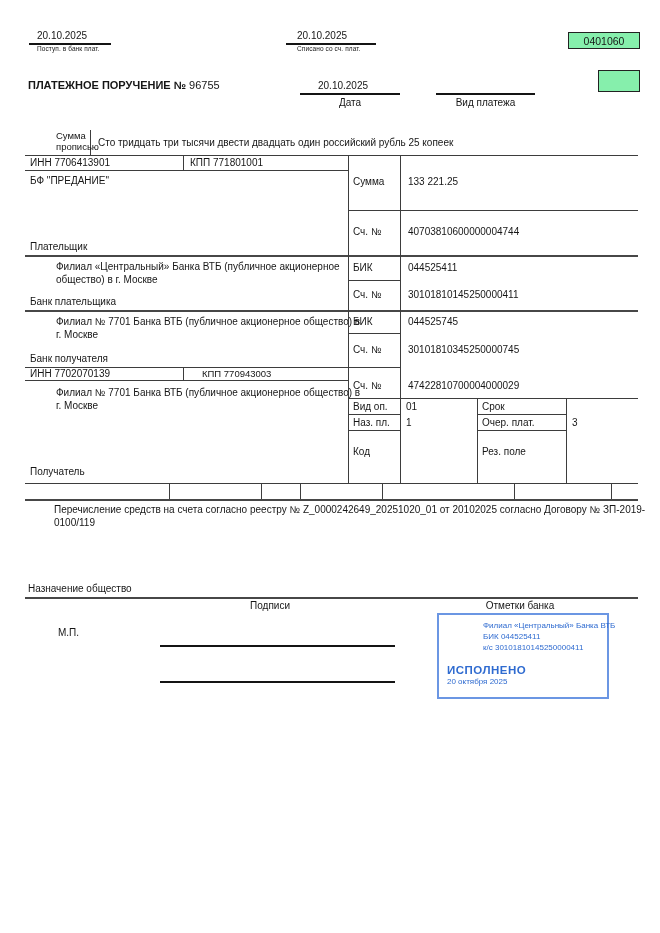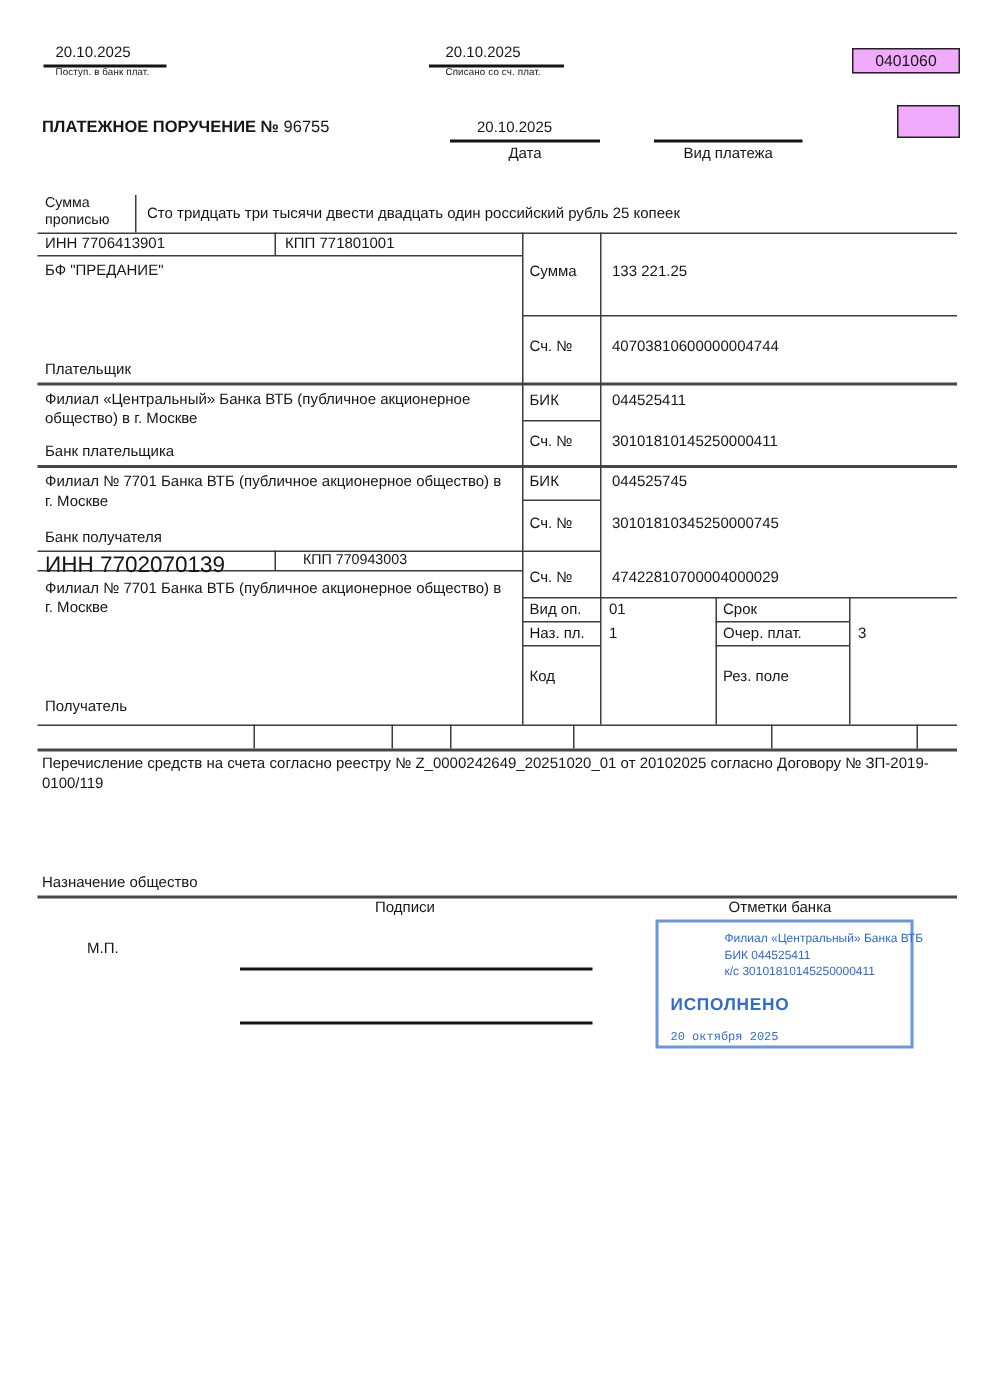--- a/index.html
+++ b/index.html
@@ -1,32 +1,32 @@
 <!DOCTYPE html>
 <html><head>
 <meta charset="utf-8">
 <style>
   html,body{margin:0;padding:0;background:#e8e8e8;}
   .page{position:relative;width:660px;height:933px;background:#ffffff;margin:0 auto;
         font-family:"Liberation Sans","DejaVu Sans",sans-serif;color:#161616;overflow:hidden;}
   .t{position:absolute;font-size:10px;line-height:1.25;white-space:nowrap;}
-  .wrap{white-space:normal;}
+  .wrap{white-space:normal;margin-left:26px;}
   .b{font-weight:bold;}
   .sm{font-size:6.5px;letter-spacing:.1px;}
   .hl{position:absolute;background:#3d3d3d;height:1px;}
   .hl.thick{height:2px;background:#474747;}
   .vl{position:absolute;background:#3d3d3d;width:1px;}
   .ul{position:absolute;background:#141414;height:1.5px;}
   .sig{position:absolute;background:#141414;height:2px;}
-  .box{position:absolute;border:1.5px solid #222;background:#f0abfc;text-align:center;}
+  .box{position:absolute;border:1.5px solid #222;background:#86efac;text-align:center;}
   .code-box{display:flex;align-items:center;justify-content:center;font-size:10.5px;}
   .stamp{position:absolute;border:2px solid #6b96e3;padding:5px 8px;box-sizing:border-box;}
   .stamp .ln{font-size:8px;line-height:1.4;color:#2f6bd0;white-space:nowrap;margin-left:36px;}
   .stamp .status{font-size:11.5px;font-weight:bold;letter-spacing:.5px;color:#2f6bd0;margin-top:10px;}
-  .stamp .sdate{font-size:8px;color:#2f6bd0;margin-top:11px;font-family:Liberation Mono, monospace;}
+  .stamp .sdate{font-size:8px;color:#2f6bd0;margin-top:1px;}
   .ctr{text-align:center;}
 </style>
 </head>
 <body>
 
 <div class="page">
 
   <div class="t" style="left:37px;top:30px;">20.10.2025</div>
   <div class="ul" style="left:29px;top:43px;width:82px;"></div>
   <div class="t sm" style="left:37px;top:45px;">Поступ. в банк плат.</div>
@@ -103,21 +103,21 @@
   <div class="t" style="left:353px;top:289px;">Сч. №</div>
   <div class="t" style="left:408px;top:289px;">30101810145250000411</div>
 
   <div class="t wrap" style="left:30px;top:316px;width:310px;">Филиал № 7701 Банка ВТБ (публичное акционерное общество) в г. Москве</div>
   <div class="t" style="left:30px;top:353px;">Банк получателя</div>
   <div class="t" style="left:353px;top:316px;">БИК</div>
   <div class="t" style="left:408px;top:316px;">044525745</div>
   <div class="t" style="left:353px;top:344px;">Сч. №</div>
   <div class="t" style="left:408px;top:344px;">30101810345250000745</div>
 
-  <div class="t" style="left:30px;top:368px;font-size:15px;">ИНН 7702070139</div>
+  <div class="t" style="left:30px;top:368px;font-size:10px;">ИНН 7702070139</div>
   <div class="t" style="left:190px;top:368px;font-size:9.5px;padding-left:12px;">КПП 770943003</div>
   <div class="t wrap" style="left:30px;top:387px;width:310px;">Филиал № 7701 Банка ВТБ (публичное акционерное общество) в г. Москве</div>
   <div class="t" style="left:30px;top:466px;">Получатель</div>
   <div class="t" style="left:353px;top:380px;">Сч. №</div>
   <div class="t" style="left:408px;top:380px;">47422810700004000029</div>
 
   <div class="t" style="left:353px;top:401px;">Вид оп.</div>
   <div class="t" style="left:406px;top:401px;">01</div>
   <div class="t" style="left:482px;top:401px;">Срок</div>
   <div class="t" style="left:353px;top:417px;">Наз. пл.</div>

